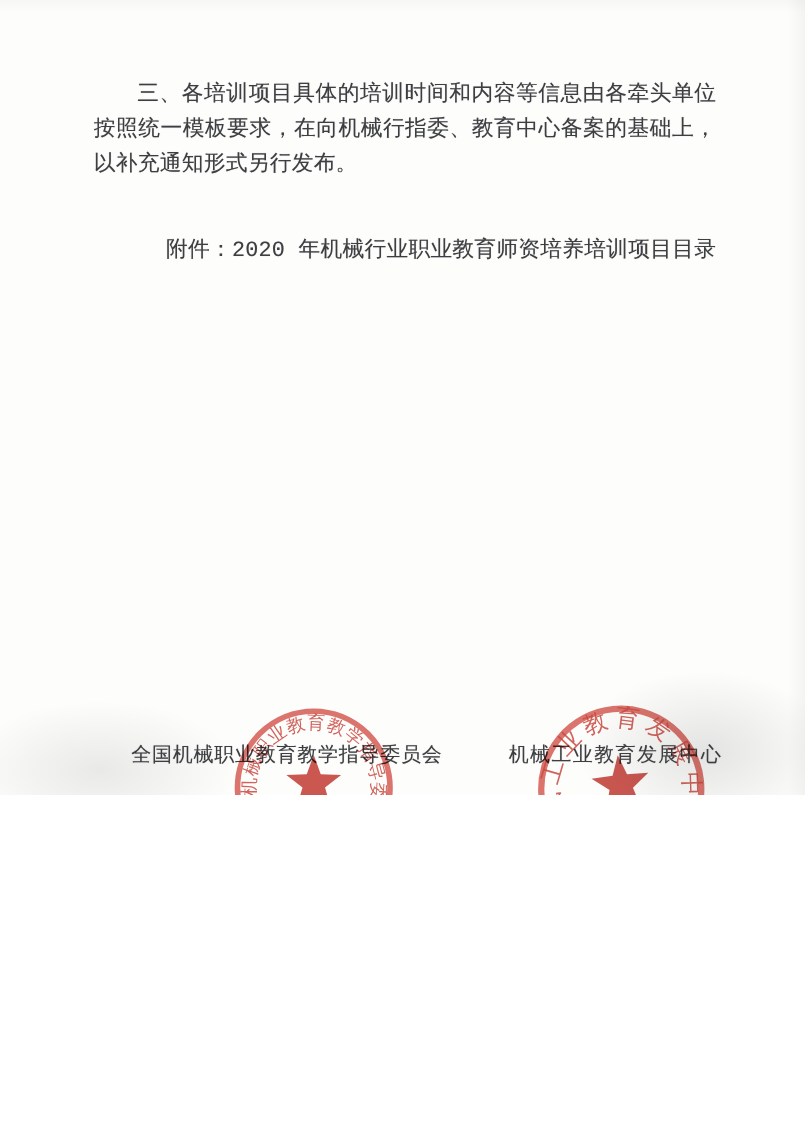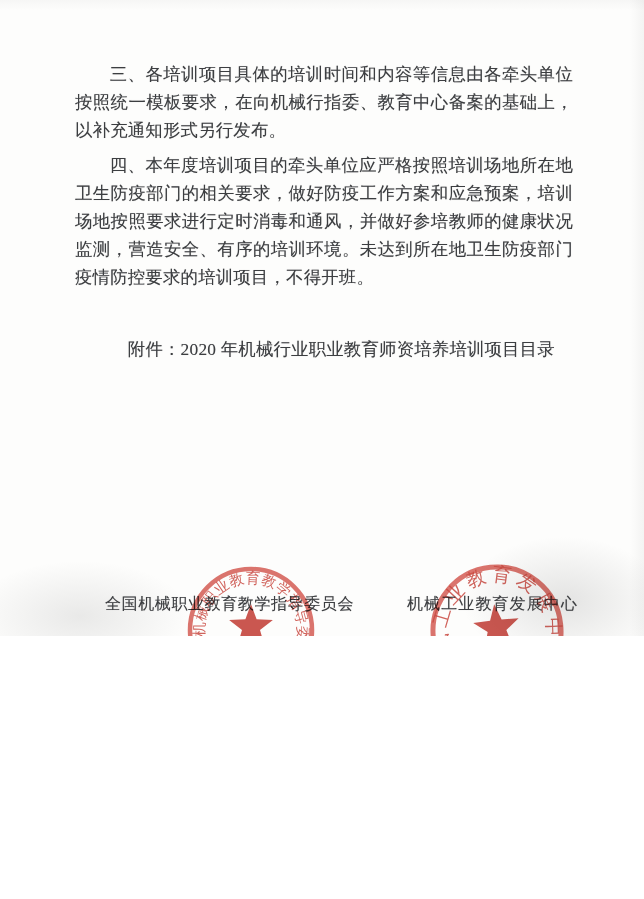--- a/index.html
+++ b/index.html
@@ -52,21 +52,22 @@
     text-shadow: 0 0 0.7px rgba(90,90,90,0.45);
   }
   .content p {
     text-indent: 2em;
     margin-bottom: 7px;
     letter-spacing: 0.2px;
   }
   .content p.attachment {
     margin-top: 44px;
     margin-bottom: 0;
-    text-align: center;
+    text-align: right;
+    font-family: Liberation Mono, monospace;
   }
   .org-name {
     position: absolute;
     color: #3c3e41;
     font-size: 16px;
     white-space: nowrap;
     text-shadow: 0 0 0.7px rgba(90,90,90,0.45);
   }
   .org-left  { left: 105px; top: 594px; letter-spacing: 0.6px; }
   .org-right { left: 407px; top: 594px; letter-spacing: 1.1px; }
@@ -101,21 +102,20 @@
 <div class="page">
 
   <div class="edge-top"></div>
   <div class="edge-right"></div>
   <div class="smudge-band"></div>
   <div class="smudge-br"></div>
   <div class="smudge-bl"></div>
 
   <div class="content">
     <p>三、各培训项目具体的培训时间和内容等信息由各牵头单位按照统一模板要求，在向机械行指委、教育中心备案的基础上，以补充通知形式另行发布。</p>
-    <p>四、本年度培训项目的牵头单位应严格按照培训场地所在地卫生防疫部门的相关要求，做好防疫工作方案和应急预案，培训场地按照要求进行定时消毒和通风，并做好参培教师的健康状况监测，营造安全、有序的培训环境。未达到所在地卫生防疫部门疫情防控要求的培训项目，不得开班。</p>
     <p class="attachment">附件：2020 年机械行业职业教育师资培养培训项目目录</p>
   </div>
 
   <div class="org-name org-left">全国机械职业教育教学指导委员会</div>
   <div class="org-name org-right">机械工业教育发展中心</div>
 
   <svg class="seal seal-left" width="150" height="150" viewBox="0 0 150 150">
     <defs>
       <path id="arcL-ring" d="M 41.8 108.2 A 47 47 0 1 1 108.2 108.2" fill="none"></path>
       <path id="arcL-serial" d="M 45.9 99.4 A 38 38 0 0 0 104.1 99.4" fill="none"></path>

